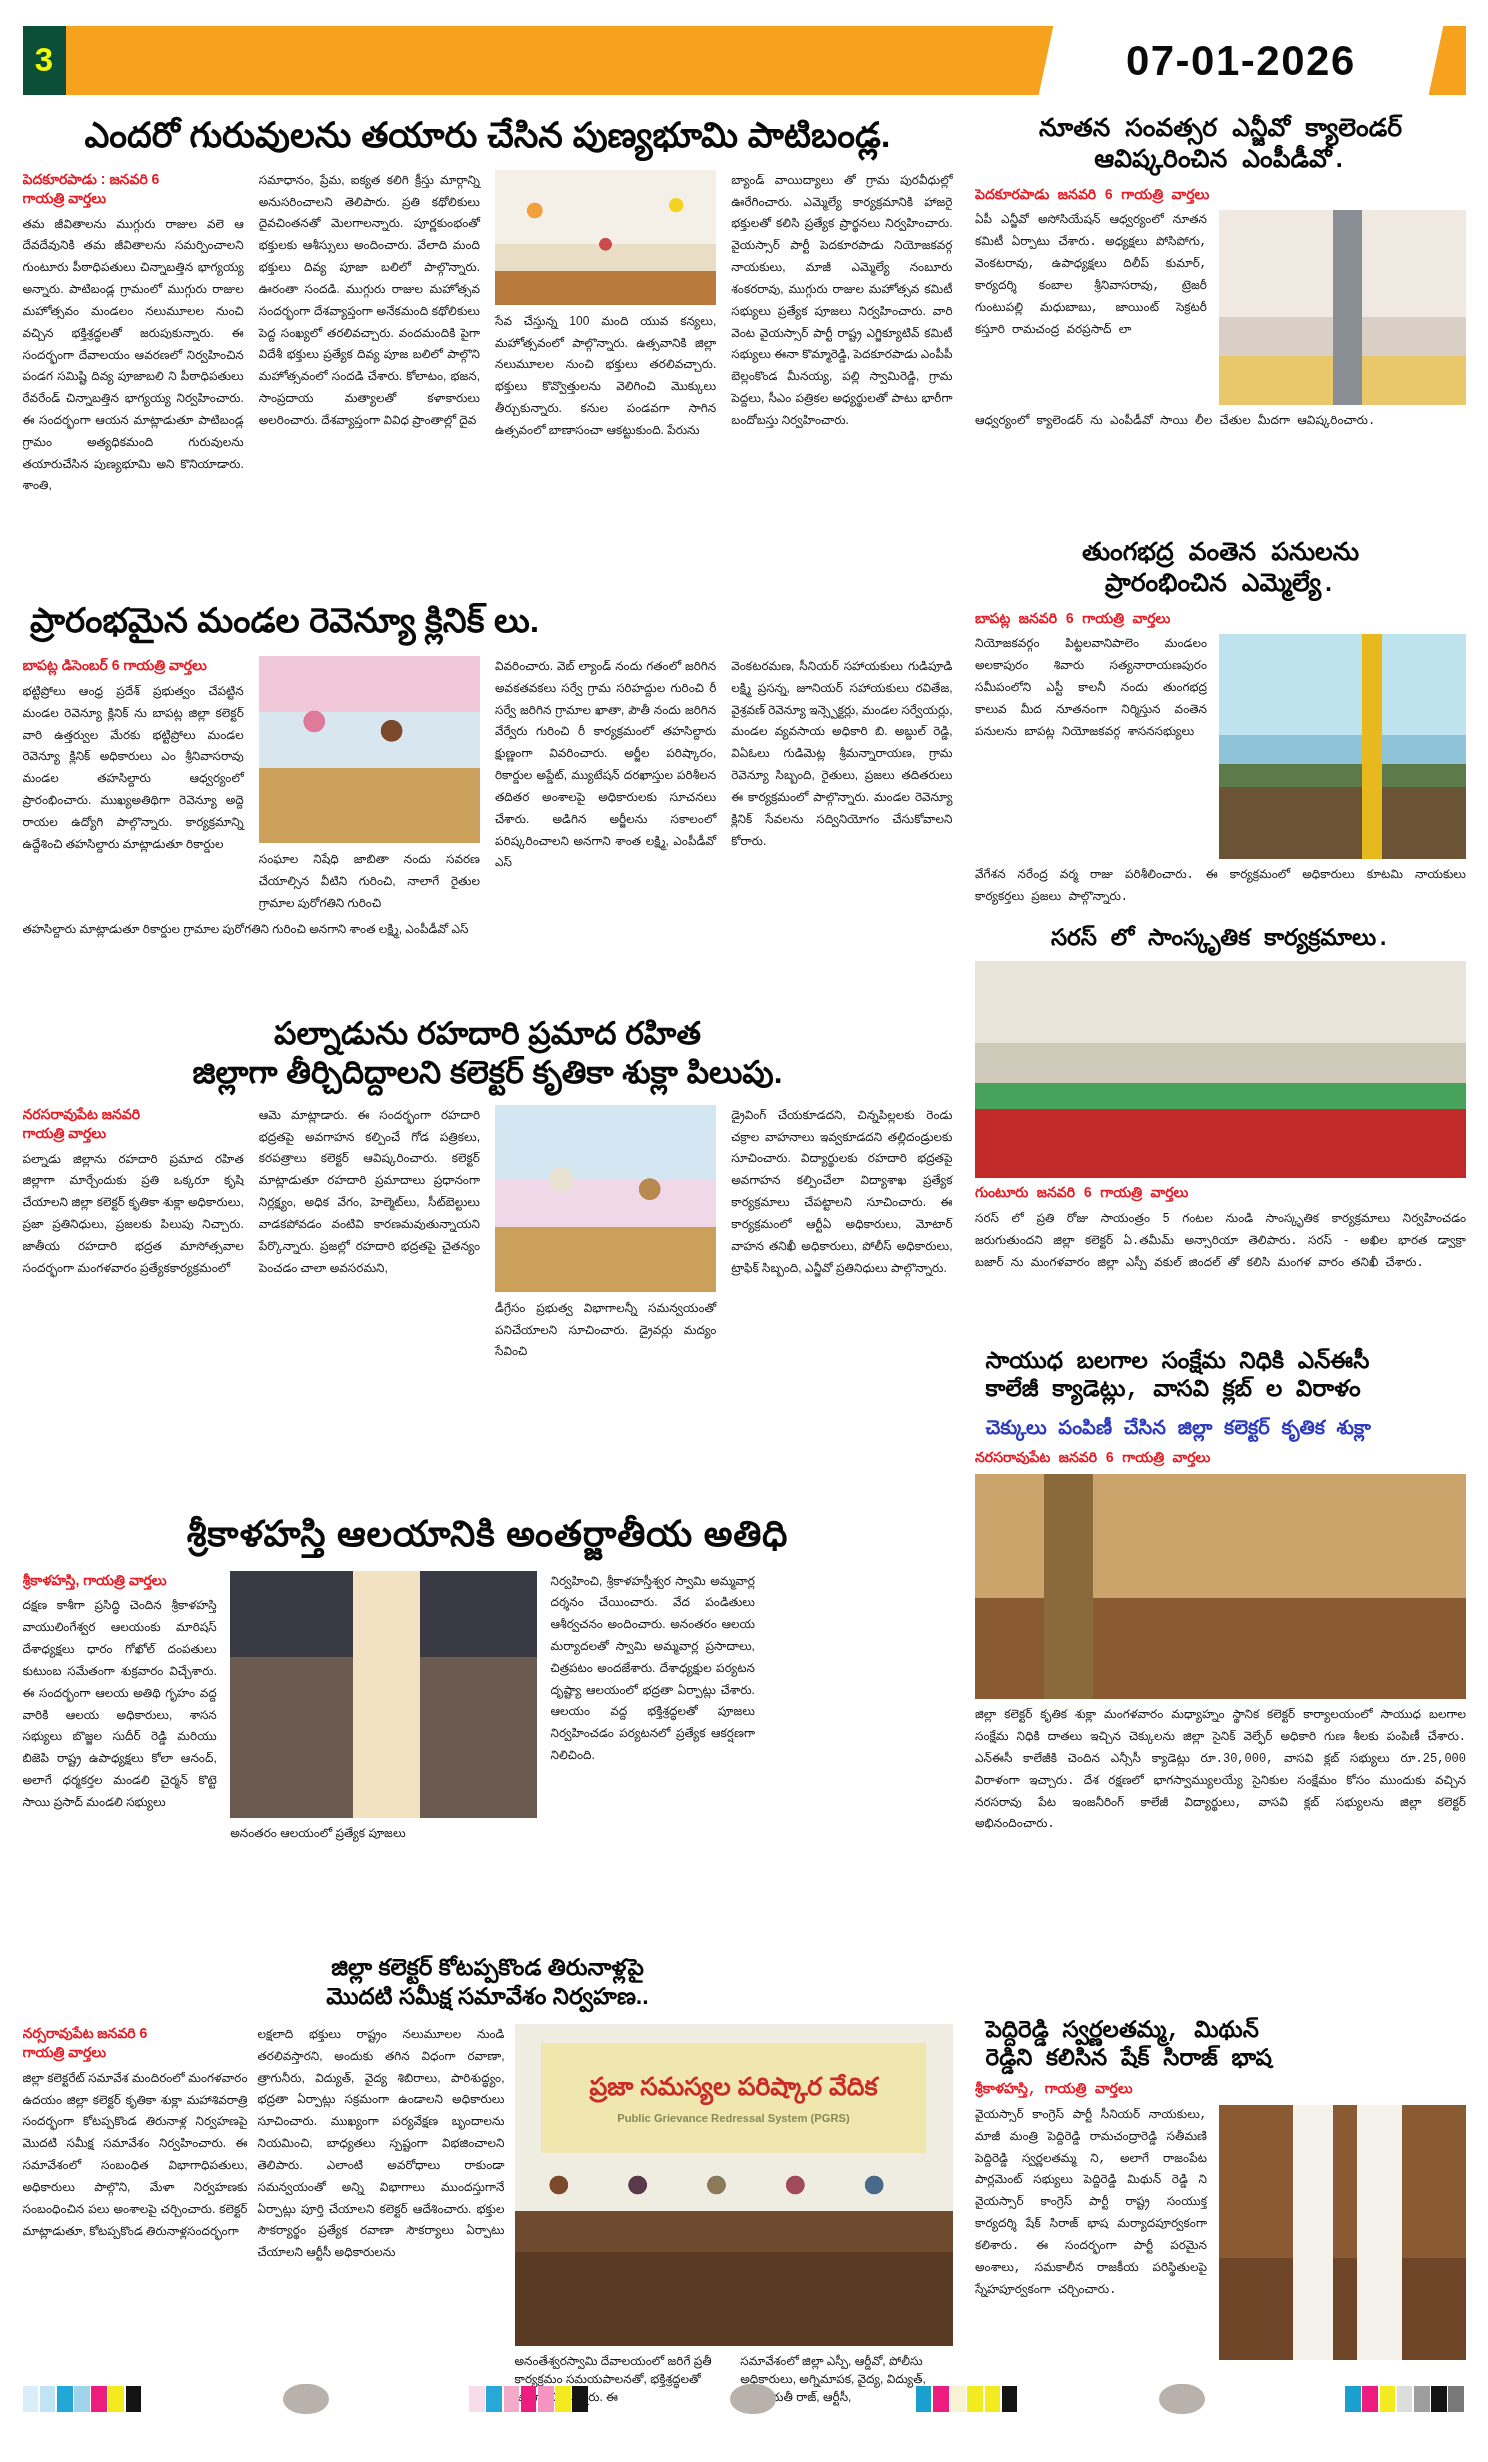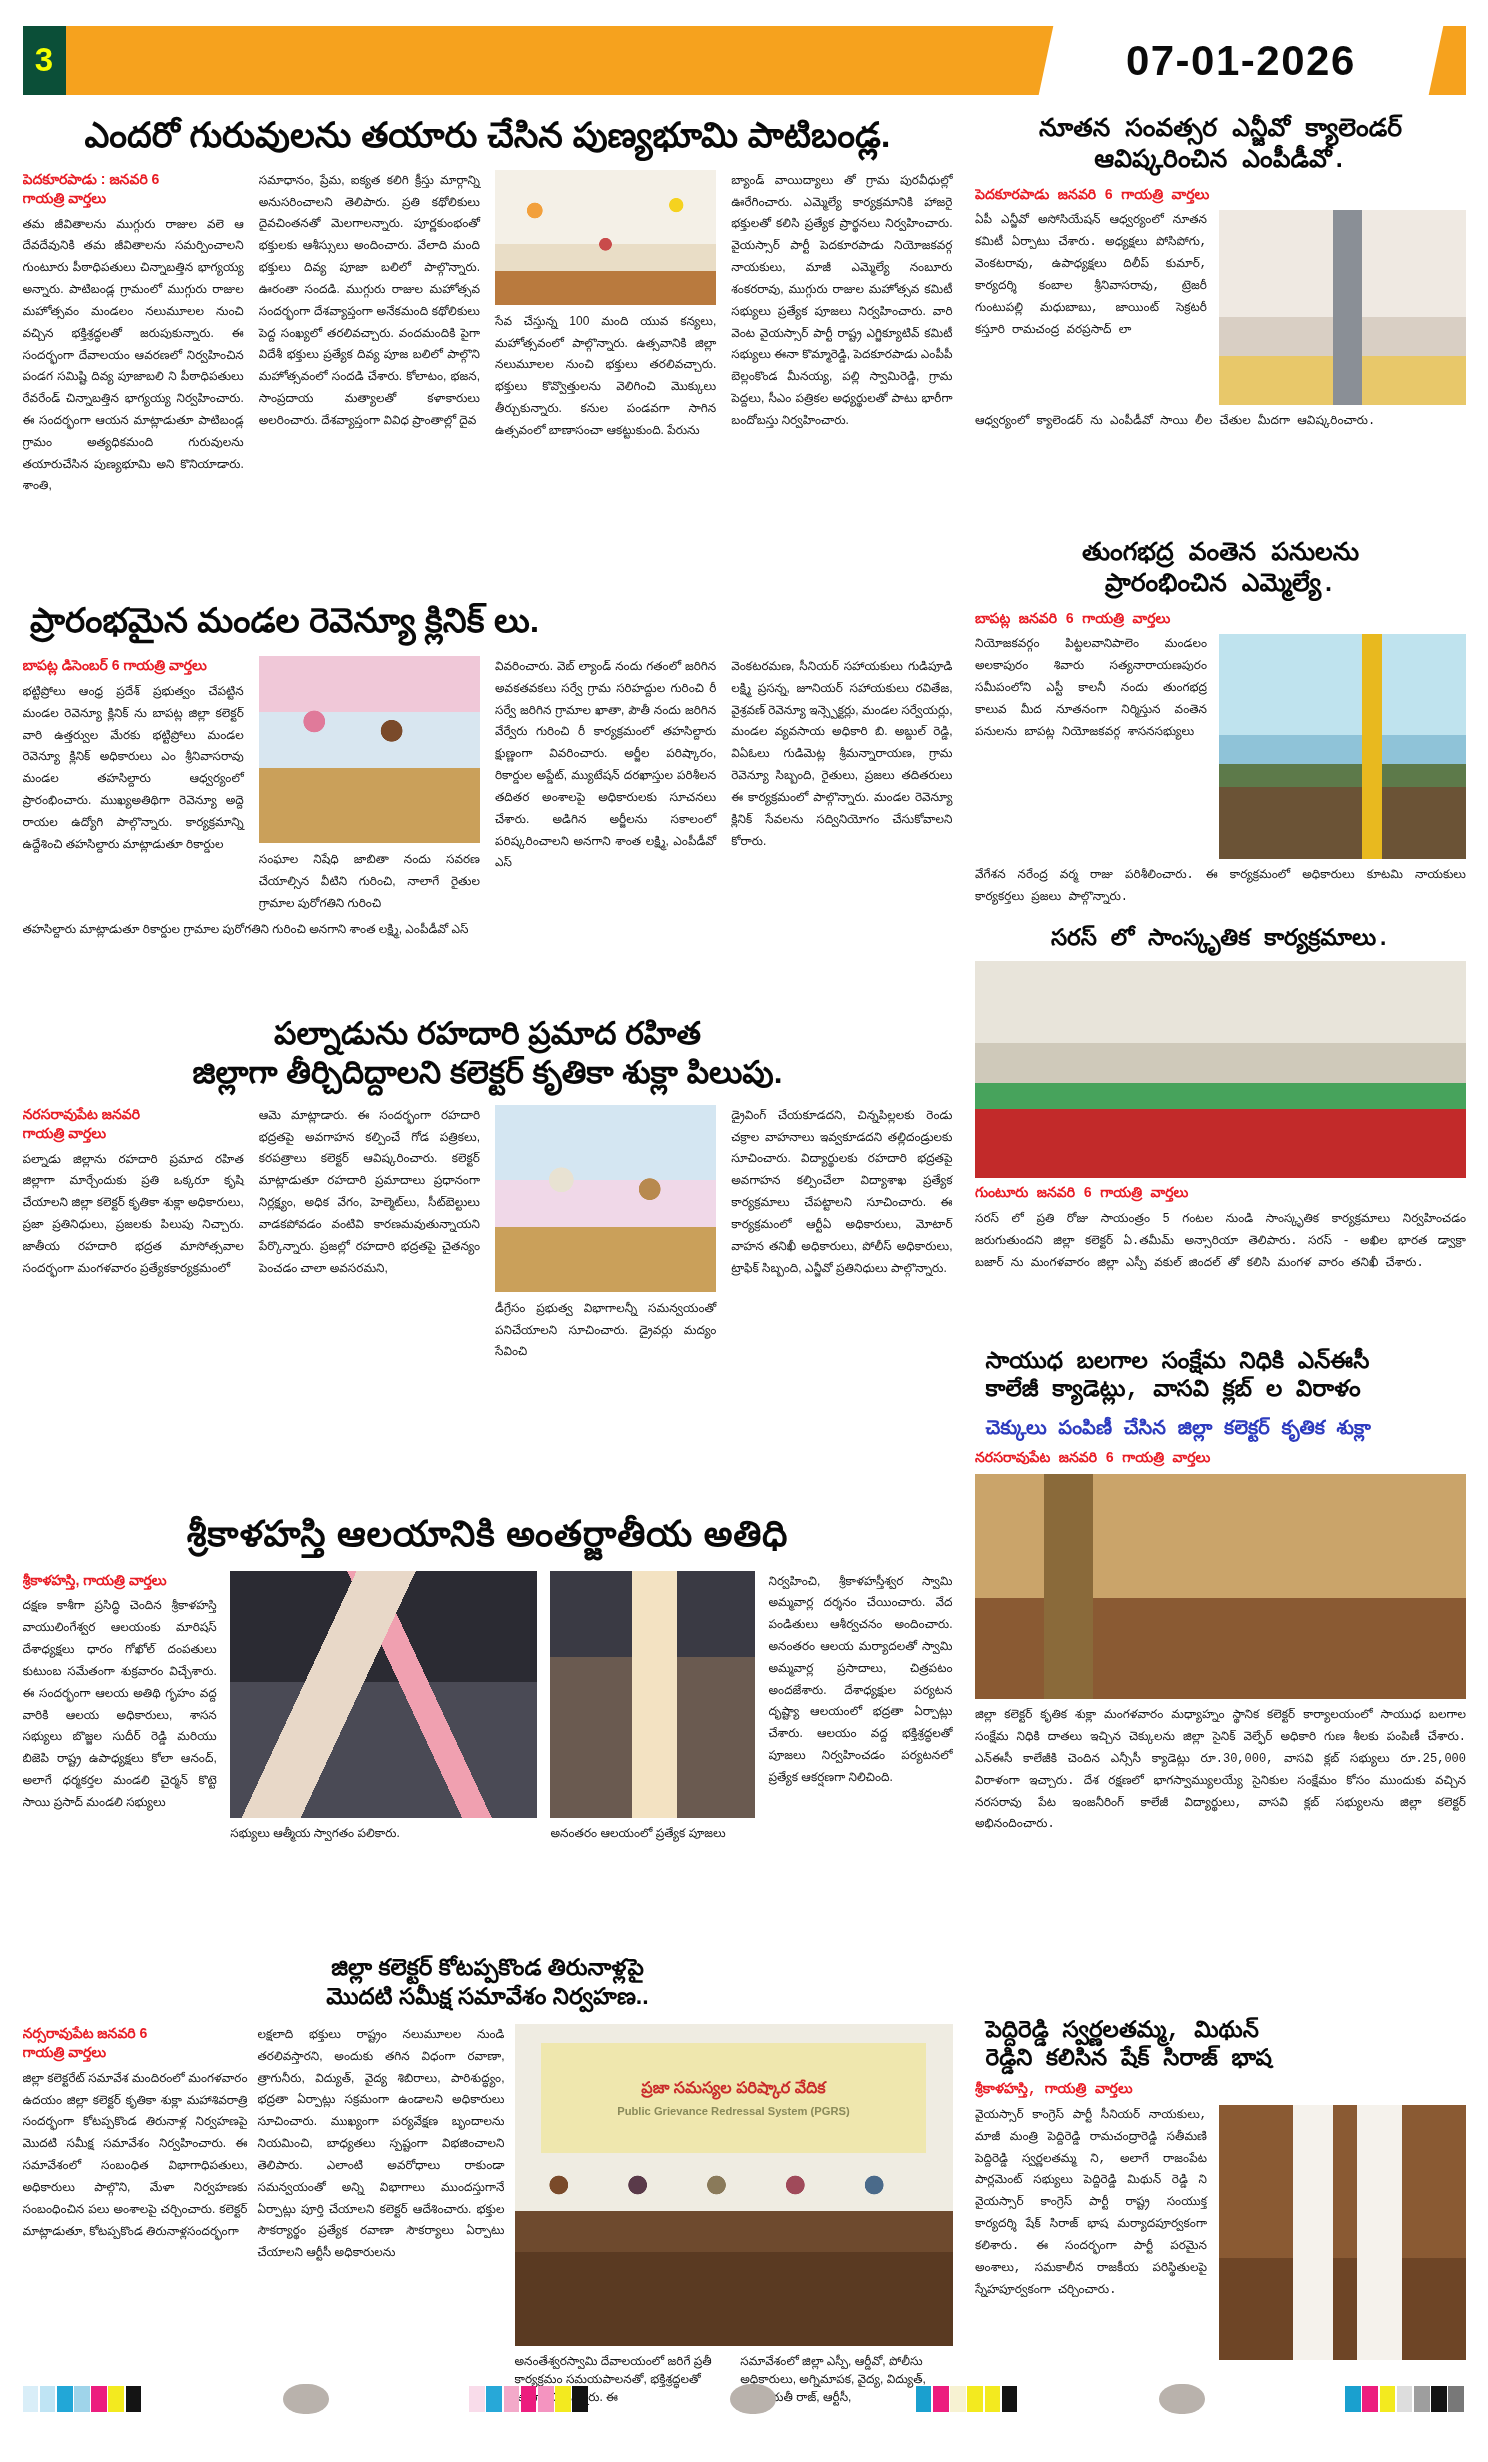--- a/index.html
+++ b/index.html
@@ -91,21 +91,21 @@
     background:
       linear-gradient(90deg, transparent 0 14%, #8a6a3a 14% 24%, transparent 24%),
       linear-gradient(180deg,#caa46a 0 55%,#8a5a33 55% 100%); }
   .ph-door { height:255px;
     background:
       linear-gradient(90deg, transparent 0 30%, #f5f2ec 30% 46%, transparent 46% 56%, #f5f2ec 56% 74%, transparent 74%),
       linear-gradient(180deg,#8a5a33 0 60%,#6e4526 60% 100%); }
   .ph-meet { height:322px; background:#efece2; }
   .meet-banner { position:absolute; left:6%; top:6%; width:88%; height:34%; background:#efe7ae;
     display:flex; flex-direction:column; align-items:center; justify-content:center; }
-  .meet-banner-te { color:#c92a2a; font-size:16px; font-weight:900; }
+  .meet-banner-te { color:#c92a2a; font-size:25px; font-weight:900; }
   .meet-banner-en { color:#8a8a5a; font-size:11.2px; font-weight:700; margin-top:4.5px; }
   .meet-table { position:absolute; left:0; bottom:0; width:100%; height:42%;
     background:linear-gradient(180deg,#6e4a2e 0 30%,#5a3a22 30% 100%); }
   .meet-people { position:absolute; left:0; top:40%; width:100%; height:20%;
     background:
       radial-gradient(circle at 10% 50%, #7a4a2a 0 9px, transparent 9.7px),
       radial-gradient(circle at 28% 50%, #5a3a4a 0 9px, transparent 9.7px),
       radial-gradient(circle at 46% 50%, #8a7a5a 0 9px, transparent 9.7px),
       radial-gradient(circle at 64% 50%, #a04a5a 0 9px, transparent 9.7px),
       radial-gradient(circle at 82% 50%, #4a6a8a 0 9px, transparent 9.7px); }
@@ -222,24 +222,20 @@
           </div>
         </div>
       </section>
 
       <section class="art a4">
         <h1 class="hl hl-a4">శ్రీకాళహస్తి ఆలయానికి అంతర్జాతీయ అతిధి</h1>
         <div class="a4grid">
           <div>
             <p class="dateline">శ్రీకాళహస్తి, గాయత్రి వార్తలు</p>
             <p class="body">దక్షణ కాశీగా ప్రసిద్ధి చెందిన శ్రీకాళహస్తి వాయులింగేశ్వర ఆలయంకు మారిషస్ దేశాధ్యక్షలు ధారం గోఖోల్ దంపతులు కుటుంబ సమేతంగా శుక్రవారం విచ్చేశారు. ఈ సందర్భంగా ఆలయ అతిథి గృహం వద్ద వారికి ఆలయ అధికారులు, శాసన సభ్యులు బొజ్జల సుదీర్ రెడ్డి మరియు బిజెపి రాష్ట్ర ఉపాధ్యక్షలు కోలా ఆనంద్, అలాగే ధర్మకర్తల మండలి చైర్మన్ కొట్టె సాయి ప్రసాద్ మండలి సభ్యులు</p>
-          </div>
-          <div>
-            <div class="ph ph-temple"></div>
-            <p class="caption">సభ్యులు ఆత్మీయ స్వాగతం పలికారు.</p>
           </div>
           <div>
             <div class="ph ph-temple2"></div>
             <p class="caption">అనంతరం ఆలయంలో ప్రత్యేక పూజలు</p>
           </div>
           <div>
             <p class="body">నిర్వహించి, శ్రీకాళహస్తీశ్వర స్వామి అమ్మవార్ల దర్శనం చేయించారు. వేద పండితులు ఆశీర్వచనం అందించారు. అనంతరం ఆలయ మర్యాదలతో స్వామి అమ్మవార్ల ప్రసాదాలు, చిత్రపటం అందజేశారు. దేశాధ్యక్షుల పర్యటన దృష్ట్యా ఆలయంలో భద్రతా ఏర్పాట్లు చేశారు. ఆలయం వద్ద భక్తిశ్రద్ధలతో పూజలు నిర్వహించడం పర్యటనలో ప్రత్యేక ఆకర్షణగా నిలిచింది.</p>
           </div>
         </div>
       </section>

